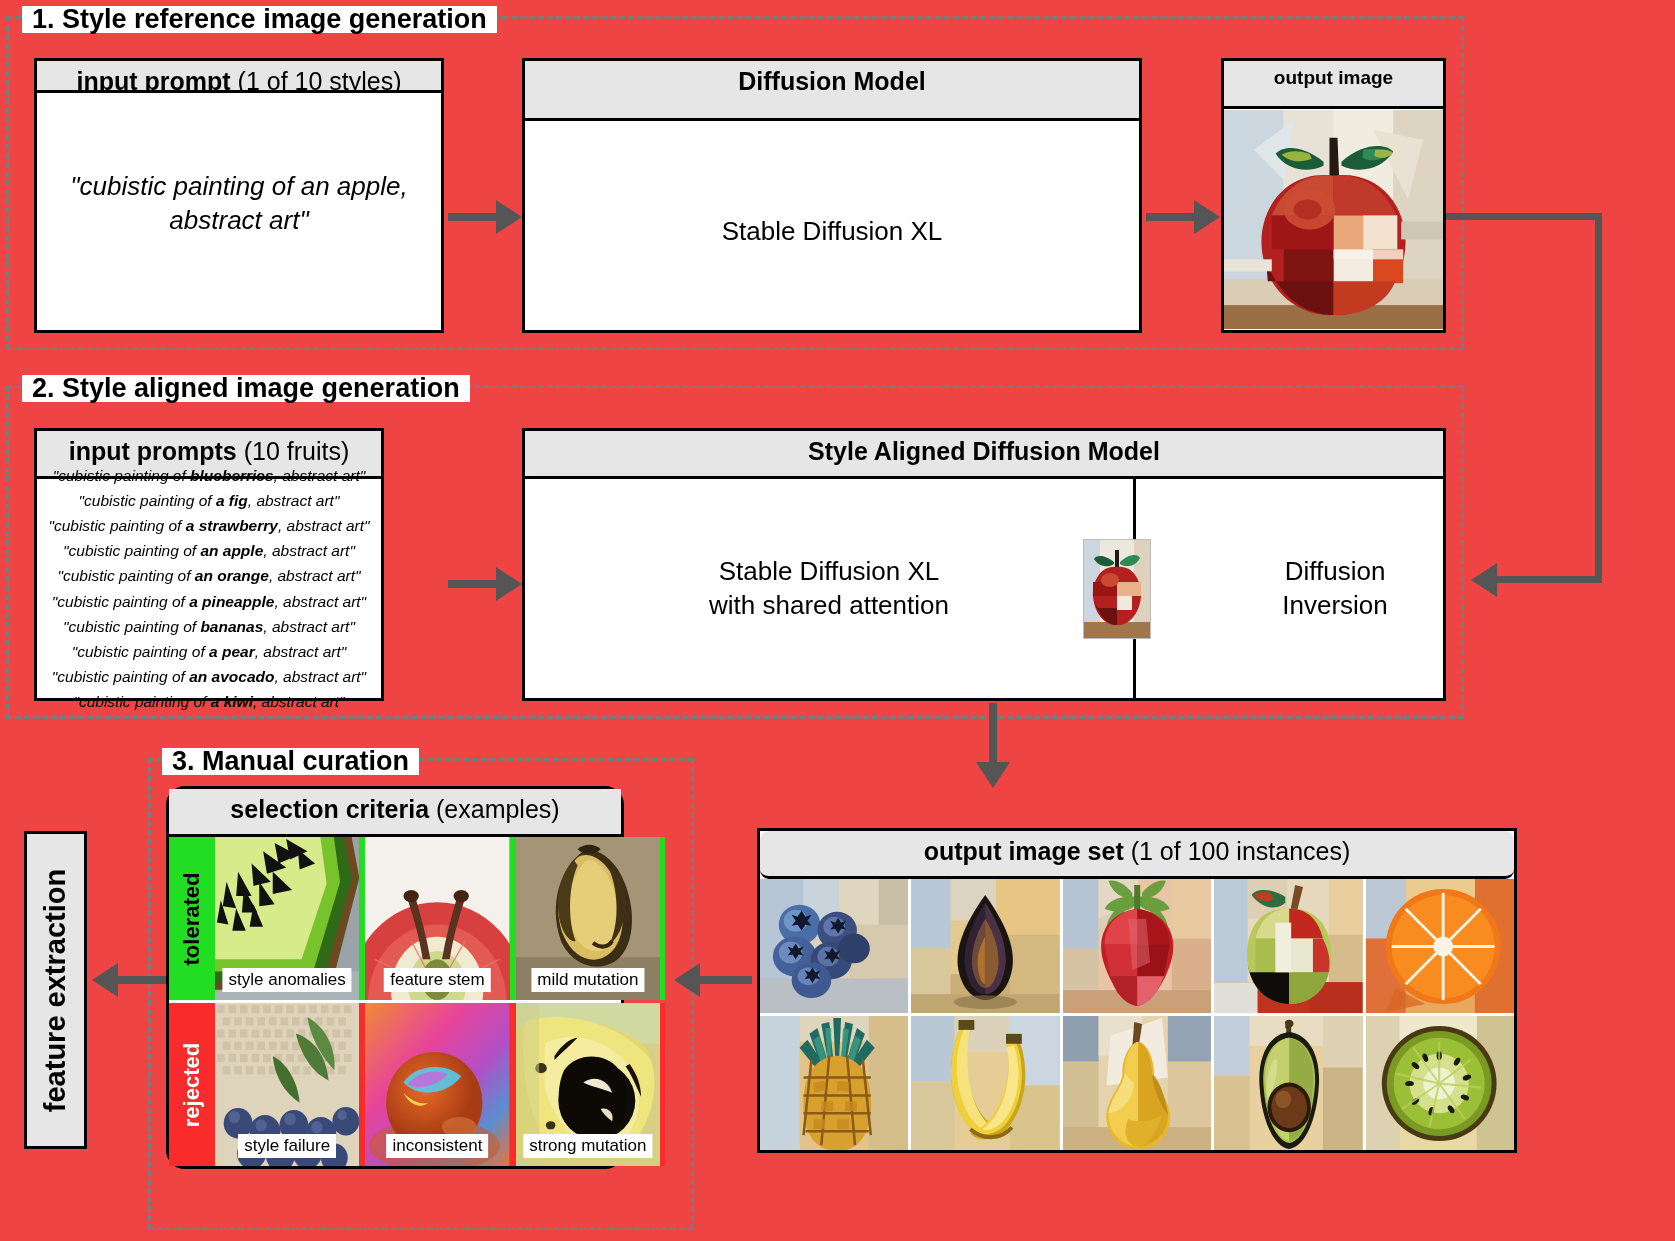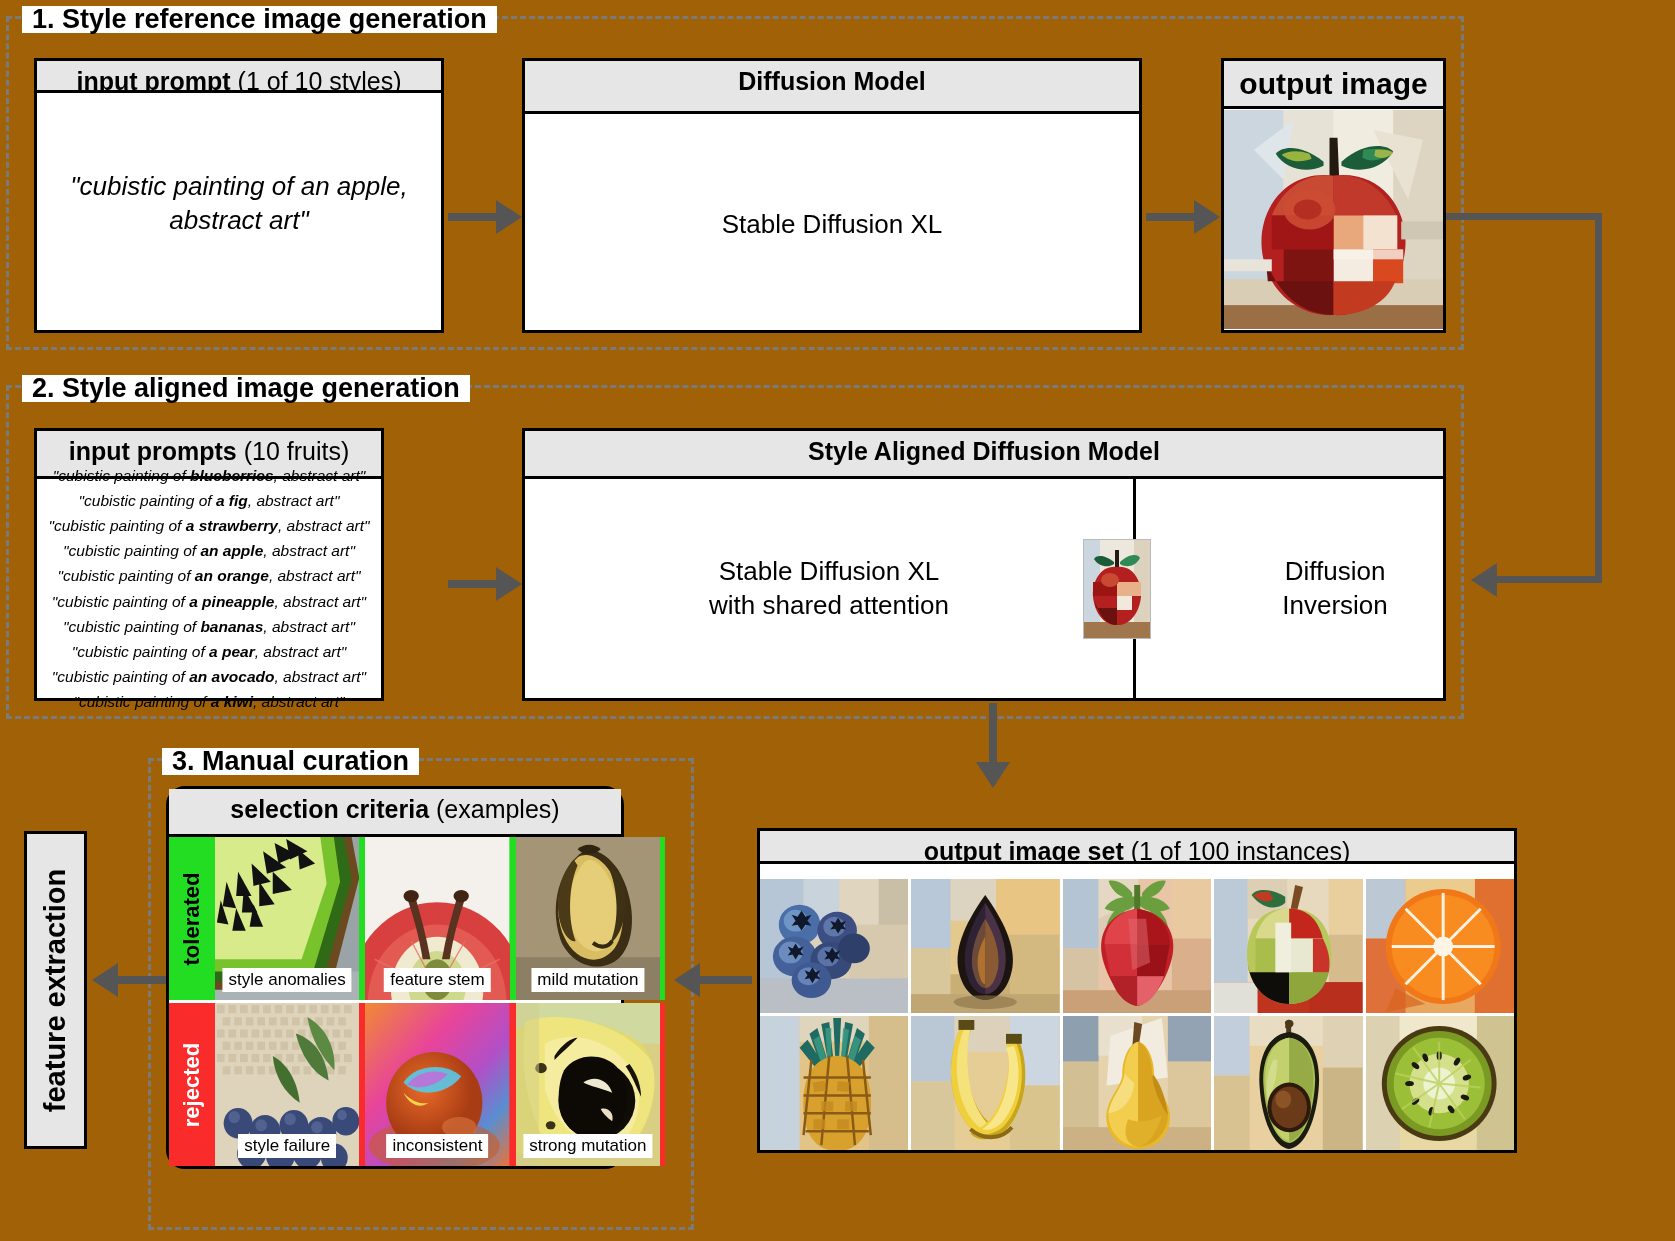--- a/index.html
+++ b/index.html
@@ -8,21 +8,21 @@
     background: #ffffff;
   }
   body {
     font-family: "Liberation Sans", sans-serif;
     color: #000;
   }
   #root {
     position: relative;
     width: 1675px;
     height: 1241px;
-    background: #a16207;
+    background: #ef4444;
     overflow: hidden;
   }
   .abs { position: absolute; }
 
   
   .stage {
     position: absolute;
     border: 3px dashed #7a7a7a;
     box-sizing: border-box;
   }
@@ -175,33 +175,33 @@
     </div>
     <div class="box-body" style="height:221px;">
       <div class="prompt-text">"cubistic painting of an apple, abstract art"</div>
     </div>
   </div>
 
   <div class="arrow-line" style="left:448px; top:213px; width:50px; height:8px;"></div>
   <div class="arrow-head ah-right" style="left:496px; top:200px;"></div>
 
   <div class="box" style="left:522px; top:58px; width:620px; height:275px;">
-    <div class="box-header" style="height:53px;">
+    <div class="box-header" style="height:60px;">
       <b>Diffusion Model</b>
     </div>
     <div class="box-body" style="height:221px;">
       <div class="model-text">Stable Diffusion XL</div>
     </div>
   </div>
 
   <div class="arrow-line" style="left:1146px; top:213px; width:50px; height:8px;"></div>
   <div class="arrow-head ah-right" style="left:1194px; top:200px;"></div>
 
   <div class="box" style="left:1221px; top:58px; width:225px; height:275px;">
-    <div class="box-header" style="height:48px; font-size:30px;">
+    <div class="box-header" style="height:48px; font-size:19px;">
       <b>output image</b>
     </div>
     <div class="box-body" style="height:221px; padding:0;">
       <svg viewBox="0 0 220 220" style="width:100%;height:100%;display:block">
         <defs>
           <clipPath id="clipA">
               <rect x="0" y="0" width="220" height="220"></rect>
             </clipPath>
         </defs>
         <g clip-path="url(#clipA)">
@@ -551,21 +551,21 @@
           <div class="crit-cap">strong mutation</div>
         </div>
       </div>
     </div>
   </div>
 
   <div class="arrow-line" style="left:700px; top:976px; width:52px; height:8px;"></div>
   <div class="arrow-head ah-left" style="left:674px; top:963px;"></div>
 
   <div class="box" style="left:757px; top:828px; width:760px; height:325px;">
-    <div class="box-header" style="height:33px;">
+    <div class="box-header" style="height:48px;border-radius:9px;">
       <b>output image set</b><span> (1 of 100 instances)</span>
     </div>
     <div class="out-grid" style="left:0; top:48px; width:754px; height:271px;" id="out-grid">
 
       <div class="out-cell">
         <svg viewBox="0 0 150 135" preserveAspectRatio="none" style="width:100%;height:100%;display:block">
           <rect width="150" height="135" fill="#dcd2bb"></rect>
           <rect x="0" y="0" width="44" height="135" fill="#b6c6d6"></rect>
           <rect x="44" y="0" width="36" height="60" fill="#c8d3dc"></rect>
           <rect x="80" y="0" width="40" height="48" fill="#e0d6c0"></rect>

